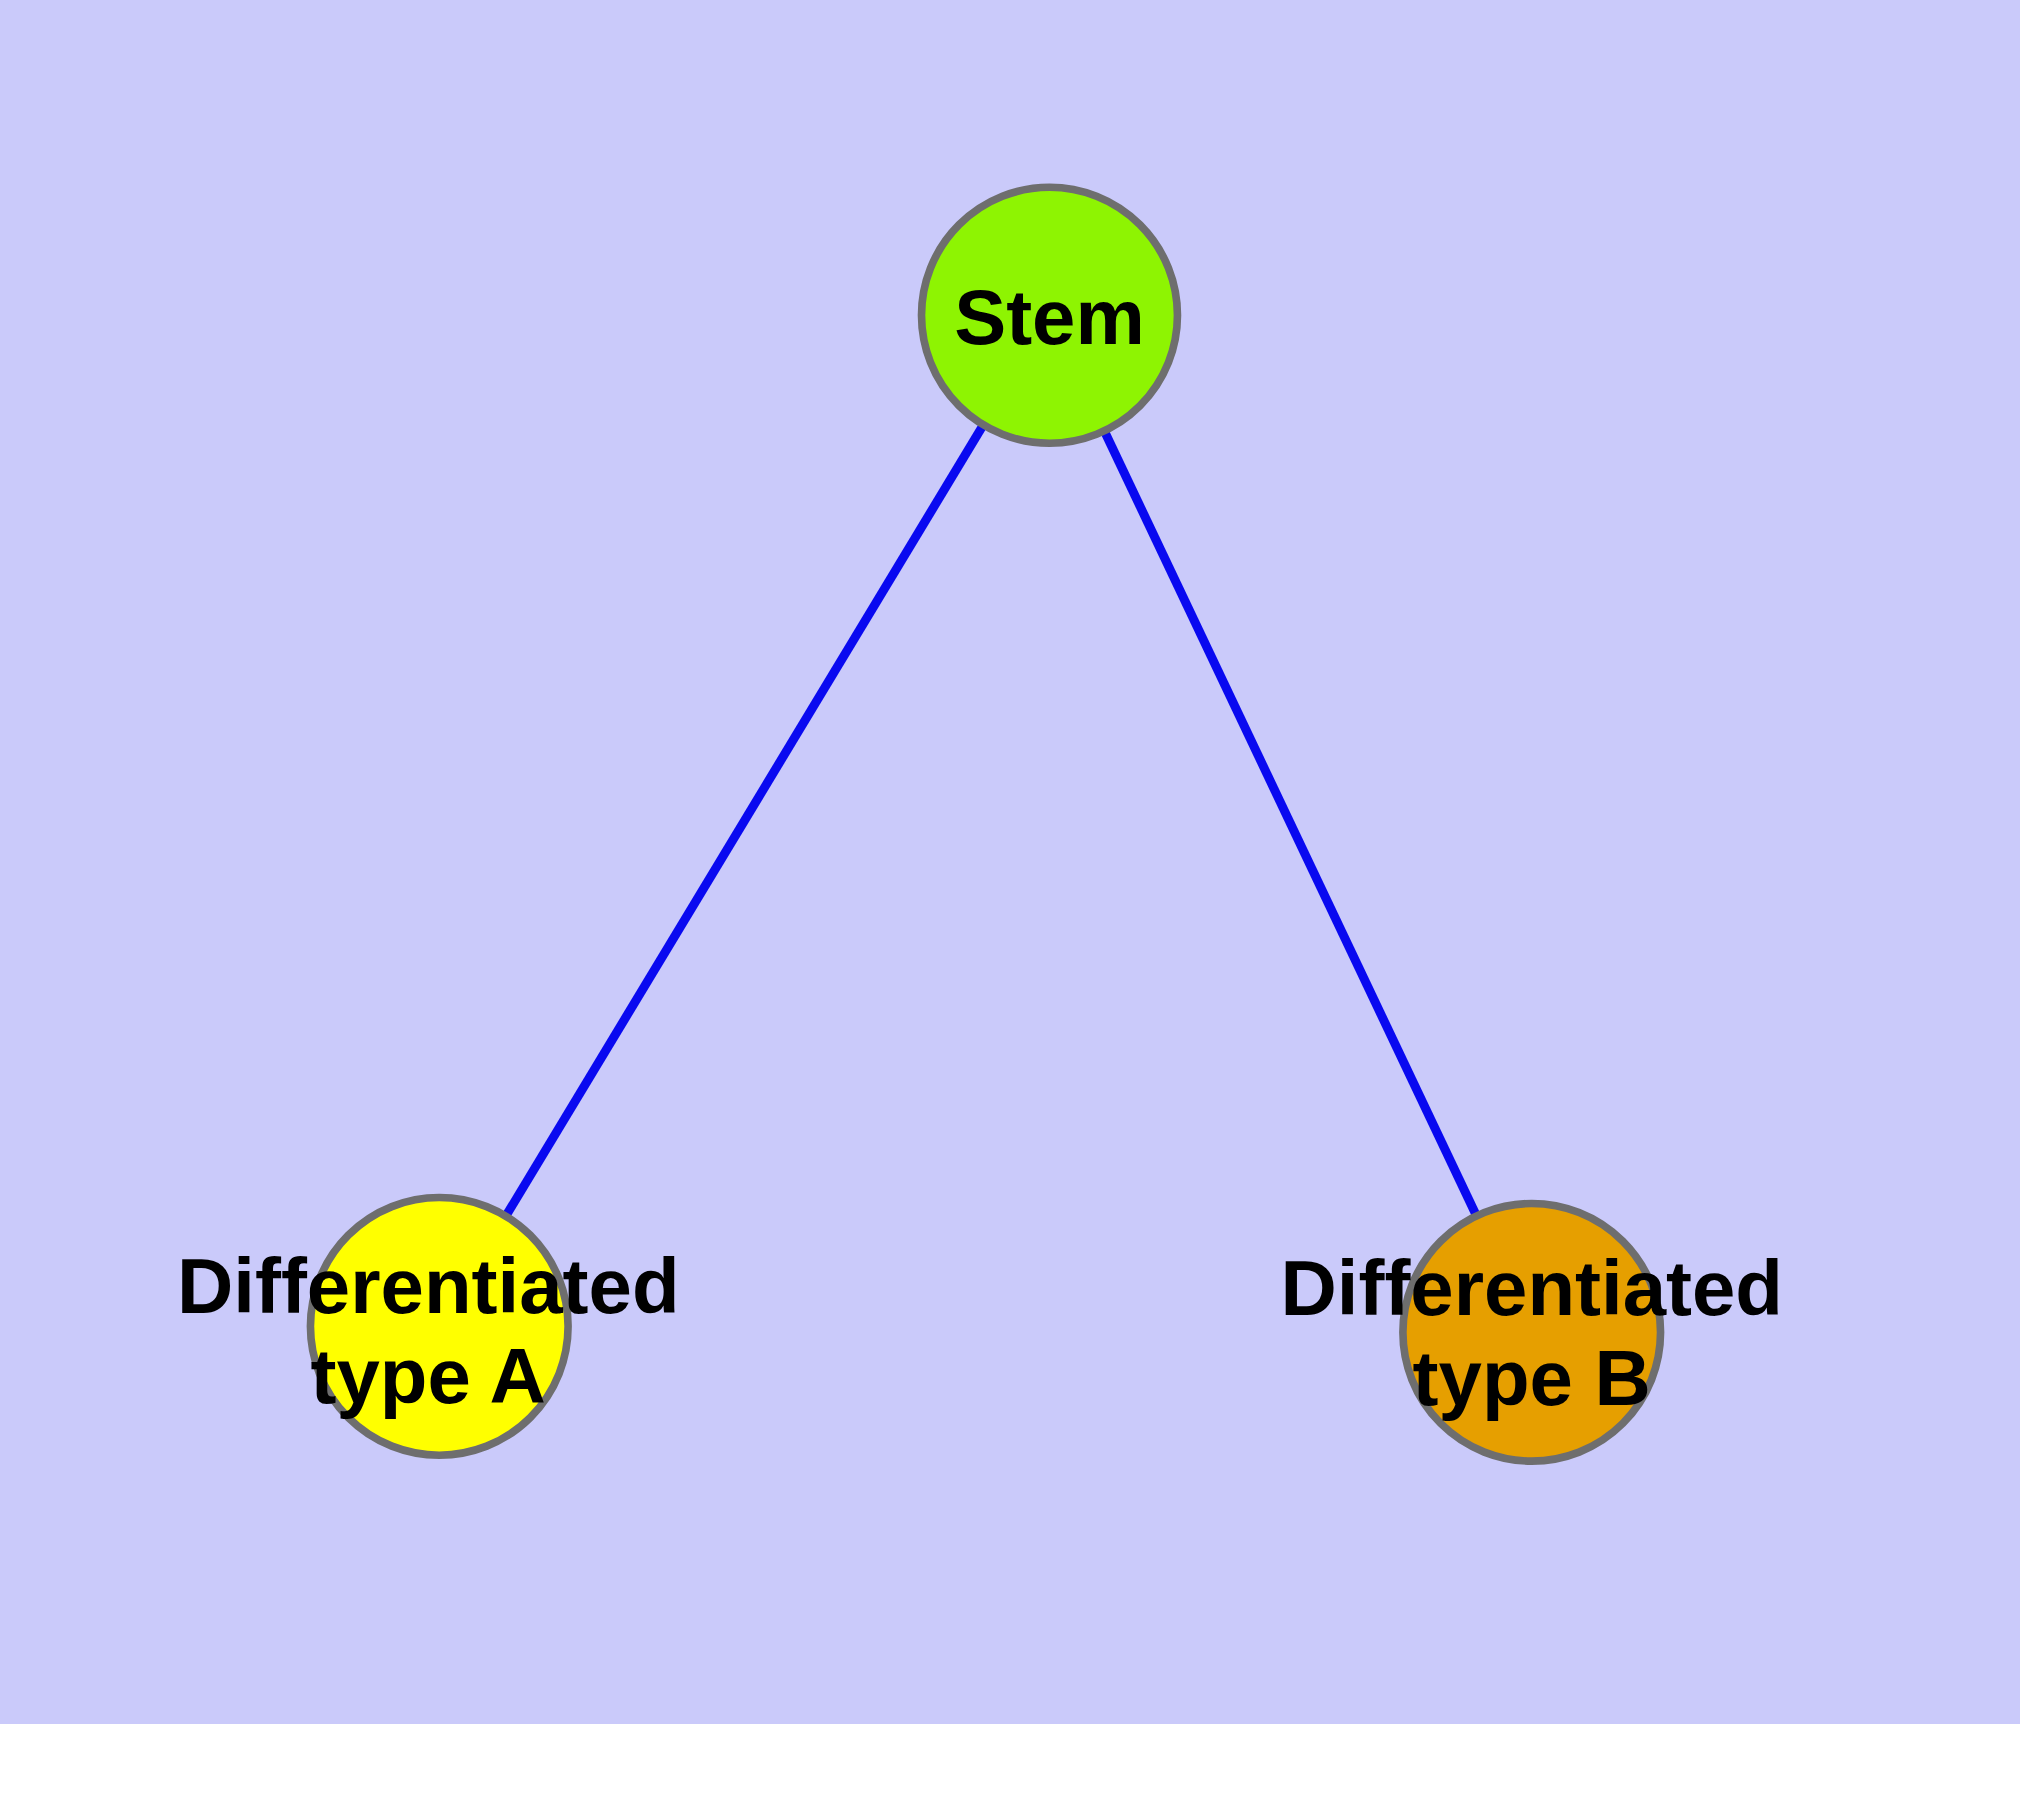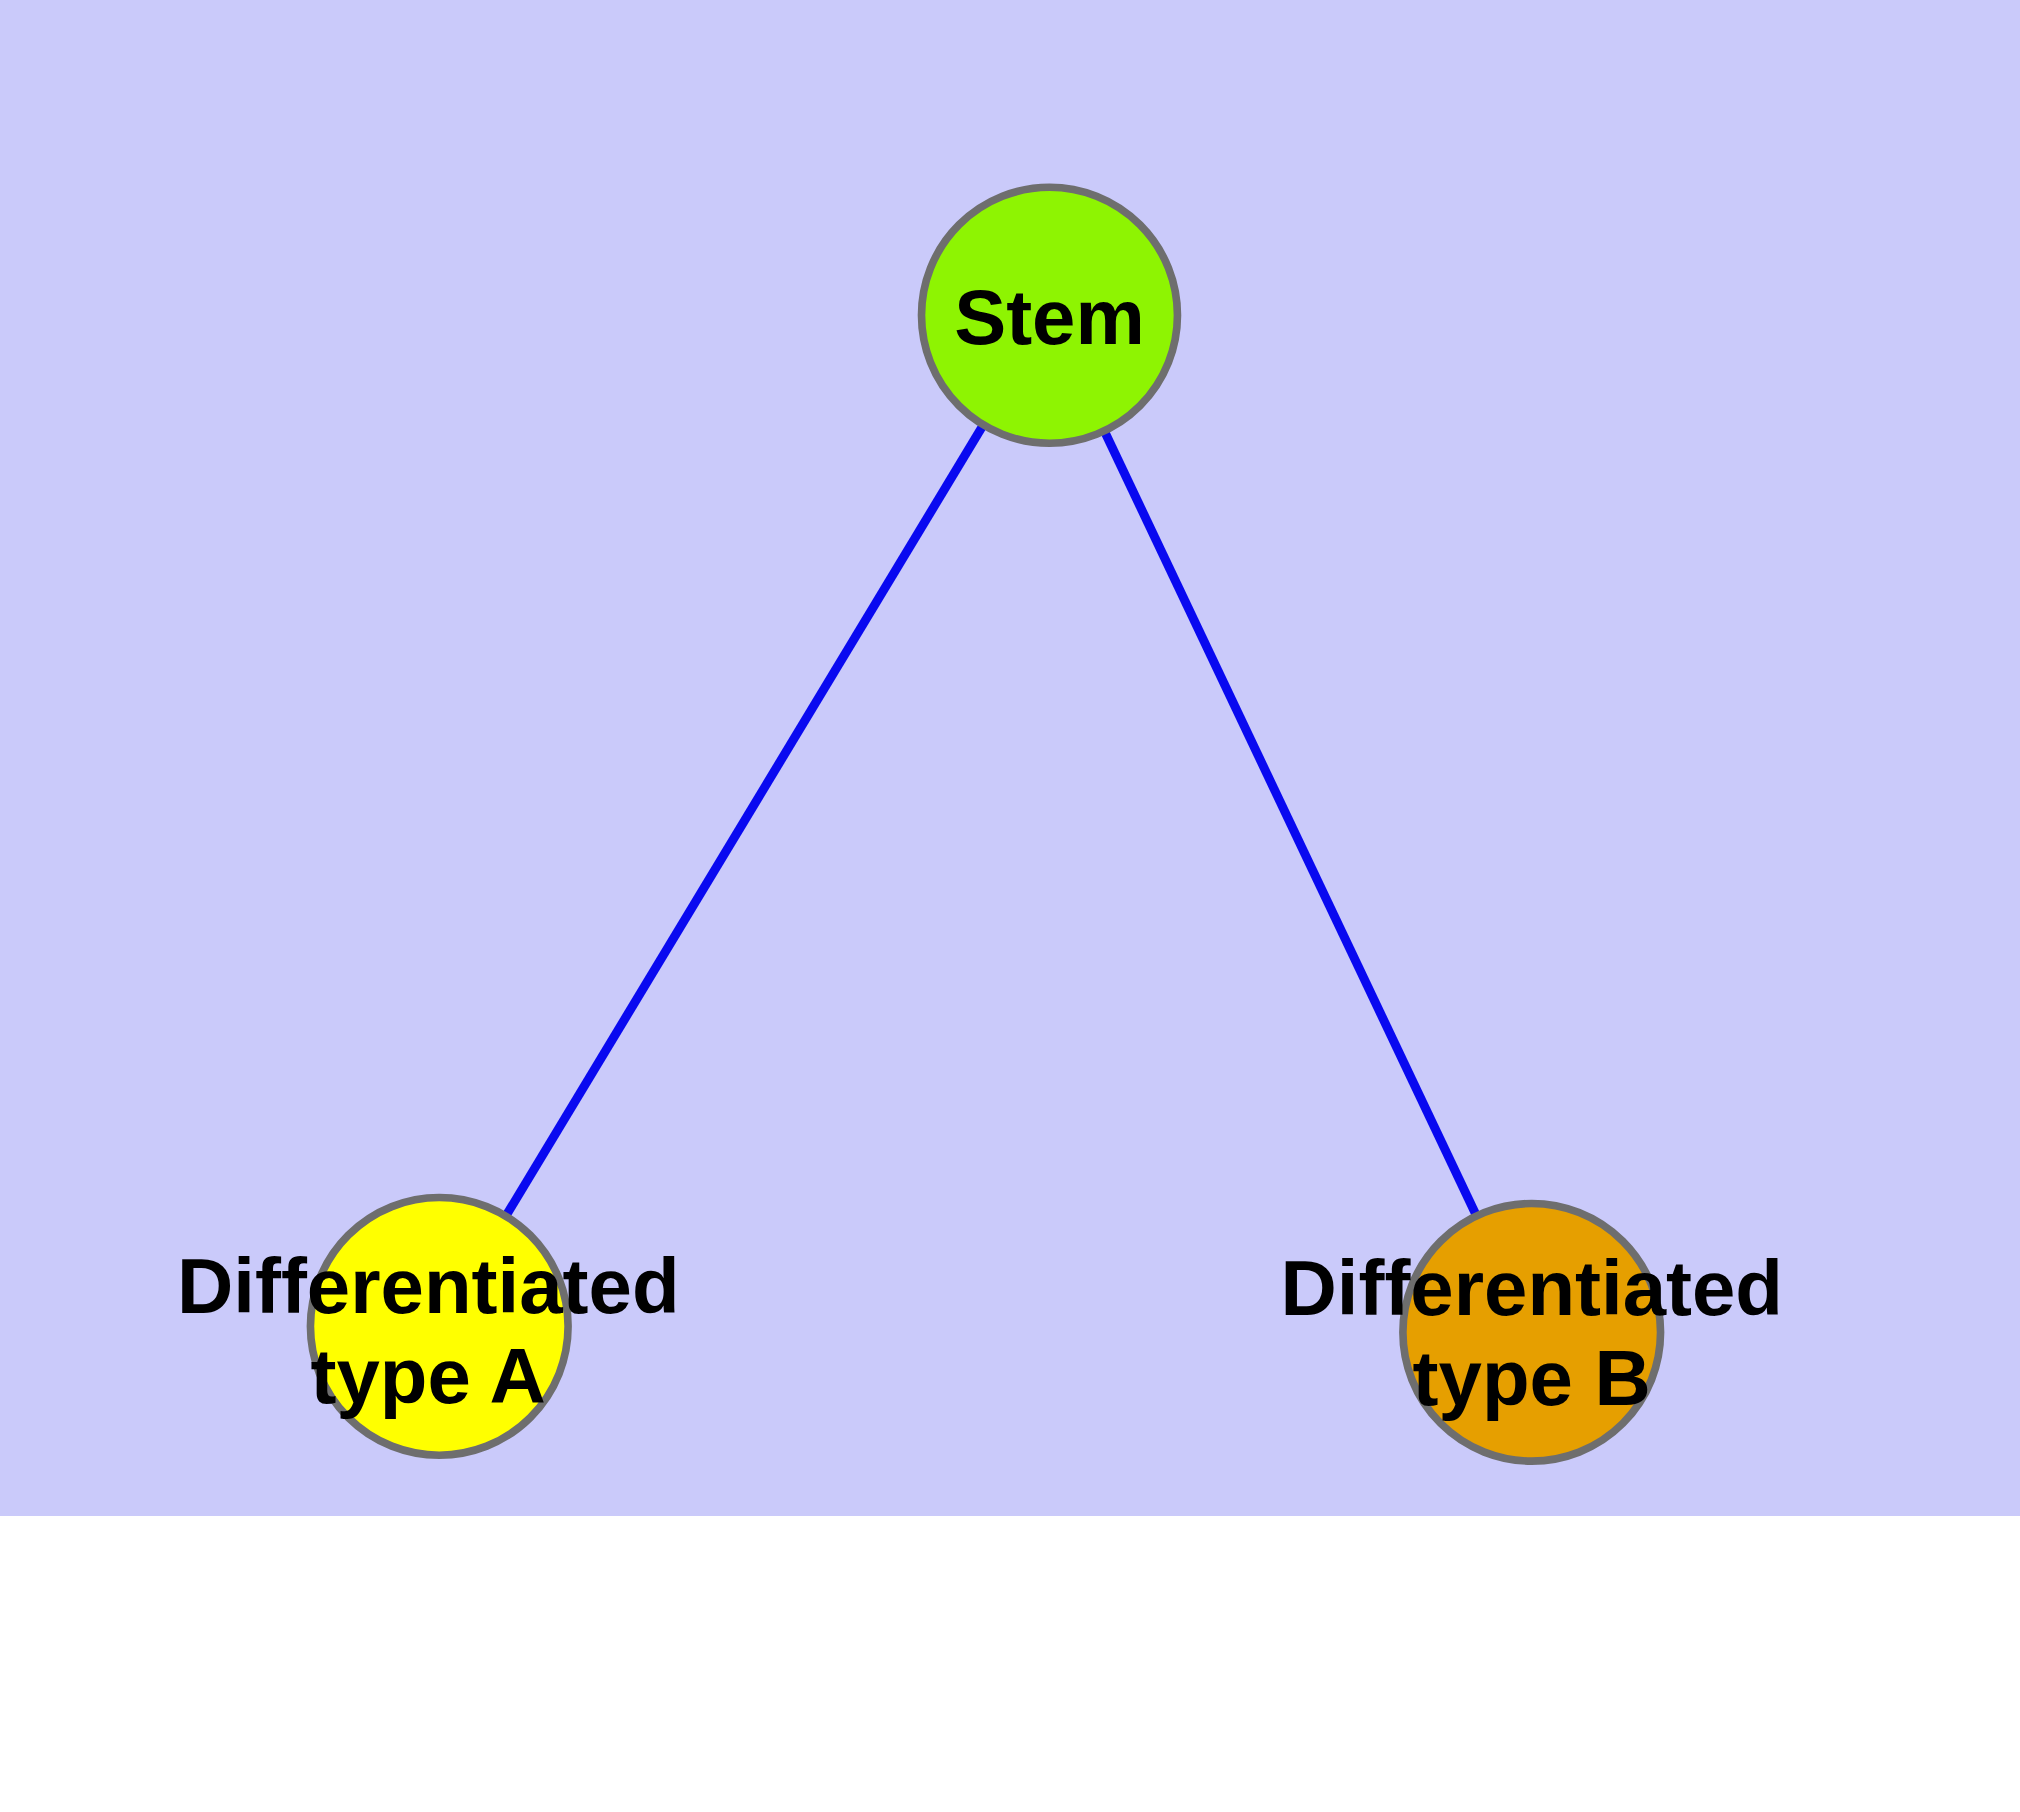--- a/index.html
+++ b/index.html
@@ -17,21 +17,21 @@
     display: block;
   }
   .graph-label {
     font-family: "Liberation Sans", sans-serif;
     font-weight: 700;
   }
 </style>
 </head>
 <body>
 
-<div class="stage" style="width: 2021px; height: 1516px; background: rgb(202, 202, 250);">
+<div class="stage" style="width: 2021px; height: 1724px; background: rgb(202, 202, 250);">
   <svg xmlns="http://www.w3.org/2000/svg" width="2021" height="1812" viewBox="0 0 2384 2138">
     <g>
         <line x1="1238" y1="372" x2="518" y2="1565" stroke="#0909F0" stroke-width="10.5"></line>
         <line x1="1238" y1="372" x2="1807" y2="1572" stroke="#0909F0" stroke-width="10.5"></line>
       </g>
     <g>
         <circle cx="1238" cy="372" r="151" fill="#8EF402" stroke="#6E6E6E" stroke-width="9"></circle>
         <circle cx="518" cy="1565" r="152" fill="#FFFF00" stroke="#6E6E6E" stroke-width="9"></circle>
         <circle cx="1807" cy="1572" r="152" fill="#E69F00" stroke="#6E6E6E" stroke-width="9"></circle>
       </g>

